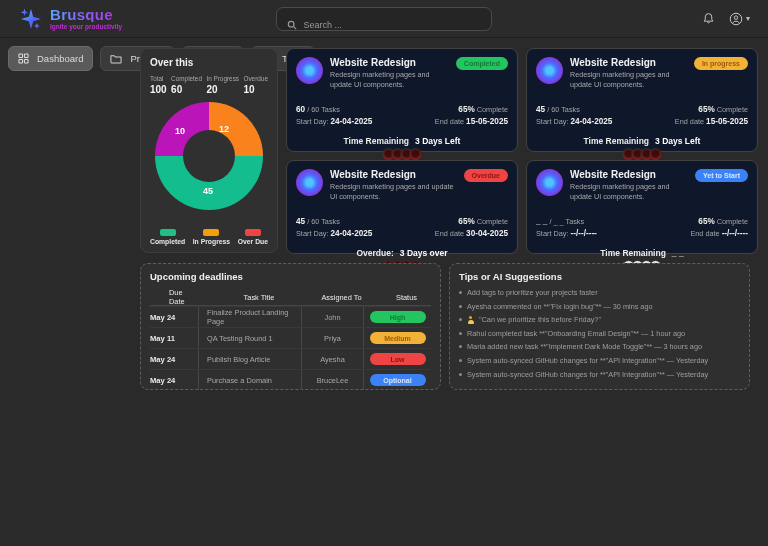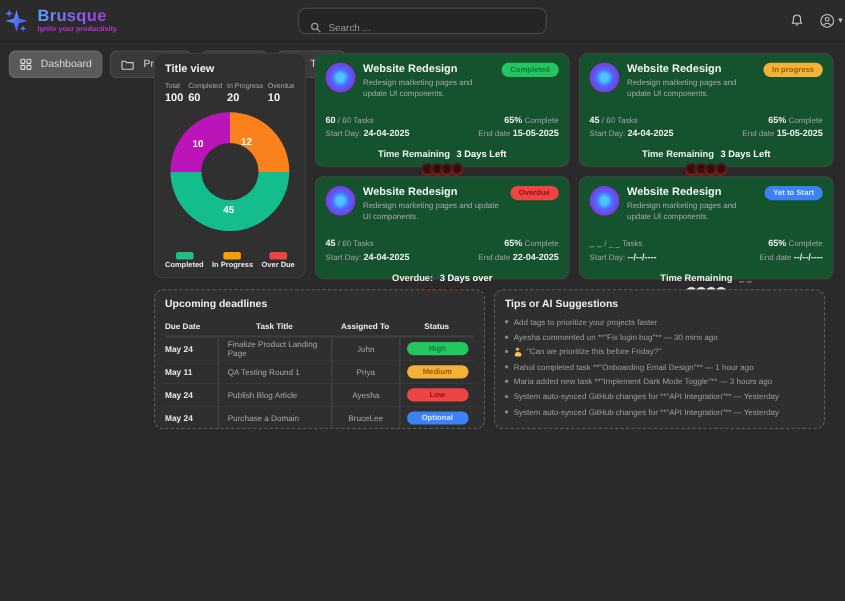--- a/index.html
+++ b/index.html
@@ -1,21 +1,21 @@
 <!DOCTYPE html>
 <html><head>
 <meta charset="utf-8">
 <style>
   * { margin:0; padding:0; box-sizing:border-box; }
   html,body { width:768px; height:546px; overflow:hidden; }
   body { background:#2a2a2a; font-family:"Liberation Sans", sans-serif; color:#e8e8e8; position:relative; }
 
   
   .header { position:absolute; top:0; left:0; width:768px; height:38px; background:#2b2b2b;
-            border-bottom:1px solid #202020; display:flex; align-items:center; padding:0 2px;gap:40px; }
+            border-bottom:1px solid #202020; display:flex; align-items:center; padding:0 18px;gap:40px; }
   .logo-wrap { display:flex; align-items:center; gap:6px; width:230px; }
   .logo-text .brand { font-size:15px; font-weight:bold; letter-spacing:.3px;
       background:linear-gradient(90deg,#57a2ff,#8b5cf6,#b036d8); -webkit-background-clip:text; background-clip:text; color:transparent; line-height:15px; }
   .logo-text .tag { font-size:6.5px; font-weight:bold; color:#bd2fd0; margin-top:1px; }
   .searchbar { width:228px; height:24px; margin:0 auto; background:#252525; border:1px solid #4b4b4b; border-radius:7px;
       display:flex; align-items:flex-end; gap:7px; padding:0 10px; }
   .searchbar input { background:transparent; border:none; outline:none; color:#cfcfcf; font-size:9px; width:100%; font-family:inherit; }
   .searchbar input::placeholder { color:#9a9a9a; }
   .header-right { width:230px; display:flex; justify-content:flex-end; align-items:center; gap:14px; }
   .icon-btn { display:flex; align-items:center; gap:3px; cursor:pointer; }
@@ -48,21 +48,21 @@
   .dlabel.seg-green  { left:48px; bottom:14px; }
   .dlabel.seg-magenta{ left:20px; top:24px; }
   .legend { display:flex; justify-content:space-between; margin-top:auto; }
   .leg-item { display:flex; flex-direction:column; align-items:center; gap:2px; }
   .chip { width:16px; height:7px; border-radius:2px; }
   .chip-green { background:#1fbf86; } .chip-amber { background:#f59e0b; } .chip-red { background:#ef4444; }
   .leg-item span { font-size:6.8px; font-weight:bold; color:#e8e8e8; }
 
   
   .cards { flex:1; display:grid; grid-template-columns:1fr 1fr; grid-template-rows:104px 94px; gap:8px; }
-  .pcard { background:#14532d; border:1px solid #424242; border-radius:8px; padding:8px 9px 16px; display:flex; flex-direction:column; cursor:pointer; }
+  .pcard { background:#0f172a; border:1px solid #424242; border-radius:8px; padding:8px 9px 16px; display:flex; flex-direction:column; cursor:pointer; }
   .pc-head { display:flex; gap:7px; }
   .avatar { width:27px; height:27px; border-radius:50%; flex:0 0 auto;
       background:radial-gradient(circle at 50% 50%, #4fc3ff 0 18%, #4a6bff 40%, #8b2fd6 75%, #a43de0 100%); }
   .pc-head-txt { flex:1; min-width:0; }
   .pc-title { font-size:10px; font-weight:bold; color:#f2f2f2; }
   .pc-desc { font-size:7.2px; color:#a9a9a9; line-height:1.35; margin-top:2px; max-width:125px; }
   .badge { align-self:flex-start; font-size:7px; font-weight:bold; padding:3px 8px; border-radius:999px; white-space:nowrap; }
   .badge-green { background:#22c55e; color:#157a3c; }
   .badge-amber { background:#f2b137; color:#a05a08; }
   .badge-red   { background:#ef4444; color:#8a1414; }
@@ -80,21 +80,21 @@
   .avatars i:first-child { margin-left:0; }
   .avatars.light i { background:#e6e6e6; }
 
   
   .row2 { display:flex; gap:8px; margin-top:9px; }
   .panel { width:301px; height:127px; background:#2f2f2f; border:1px dashed #5e5e5e; border-radius:8px; padding:7px 9px; }
   .panel-title { font-size:9.5px; font-weight:bold; color:#f0f0f0; }
   .tbl { width:100%; margin-top:6px; }
   .tbl-row { display:grid; grid-template-columns:48px 1fr 62px 68px; align-items:center; height:21px; }
   .tbl-head { border-bottom:1px solid #454545; height:18px; }
-  .tbl-head span { font-size:7.4px; font-weight:bold; color:#ececec; text-align:center; }
+  .tbl-head span { font-size:7.4px; font-weight:normal; color:#ececec; text-align:center;margin-left:19px; }
   .tbl-head span:first-child { text-align:left; }
   .tbl-row + .tbl-row { border-top:1px solid rgba(255,255,255,0.05); }
   .cell-due { font-size:7.6px; font-weight:bold; color:#e8e8e8; }
   .cell-task { font-size:7.4px; color:#a8a8a8; padding-left:8px; border-left:1px solid #474747; align-self:stretch; display:flex; align-items:center; }
   .cell-ass { font-size:7.4px; color:#a8a8a8; text-align:center; border-left:1px solid #474747; align-self:stretch; display:flex; align-items:center; justify-content:center; }
   .cell-status { border-left:1px solid #474747; align-self:stretch; display:flex; align-items:center; justify-content:center; }
   .pill { width:56px; text-align:center; font-size:7px; font-weight:bold; padding:2.5px 0; border-radius:999px; }
 
   .tips-list { margin-top:6px; display:flex; flex-direction:column; gap:4.6px; }
   .tip { display:flex; align-items:center; gap:5px; font-size:7.3px; color:#9f9f9f; }
@@ -197,21 +197,21 @@
       </svg>
     </span>
     <span>Team</span>
   </div>
 </div>
 
 <div class="main">
   <div class="row1">
 
     <div class="overview">
-      <div class="ov-title">Title view</div>
+      <div class="ov-title">Over this</div>
       <div class="ov-stats">
         <div class="ov-stat">
           <div class="lbl">Total</div>
           <div class="val">100</div>
         </div>
         <div class="ov-stat">
           <div class="lbl">Completed</div>
           <div class="val">60</div>
         </div>
         <div class="ov-stat">
@@ -314,21 +314,21 @@
           </div>
           <span class="badge badge-red">Overdue</span>
         </div>
         <div class="progress"></div>
         <div class="meta-row">
           <span class="grey"><b>45</b> <span>/ 60 Tasks</span></span>
           <span class="grey"><b>65%</b> <span>Complete</span></span>
         </div>
         <div class="meta-row">
           <span class="grey"><span>Start Day:</span> <b>24-04-2025</b></span>
-          <span class="grey"><span>End date</span> <b>22-04-2025</b></span>
+          <span class="grey"><span>End date</span> <b>30-04-2025</b></span>
         </div>
         <div class="pc-foot">
           <span><span class="tr-lbl">Overdue:</span><span class="tr-val">3 Days over</span></span>
           <span class="avatars">
               <i></i>
               <i></i>
               <i></i>
               <i></i>
             </span>
         </div>

